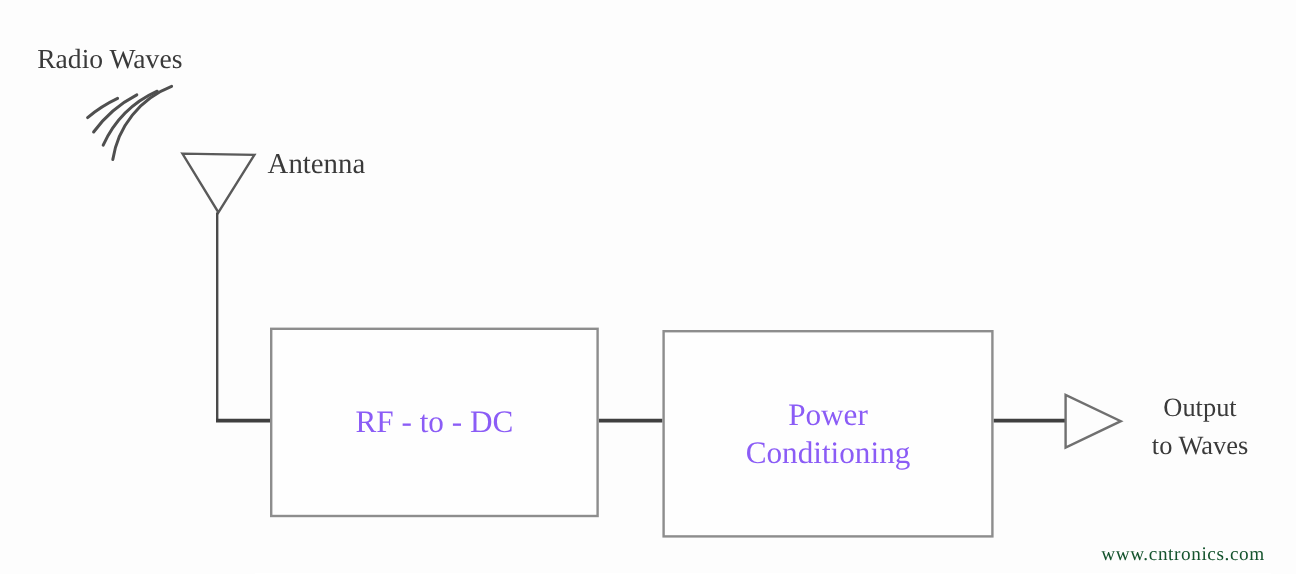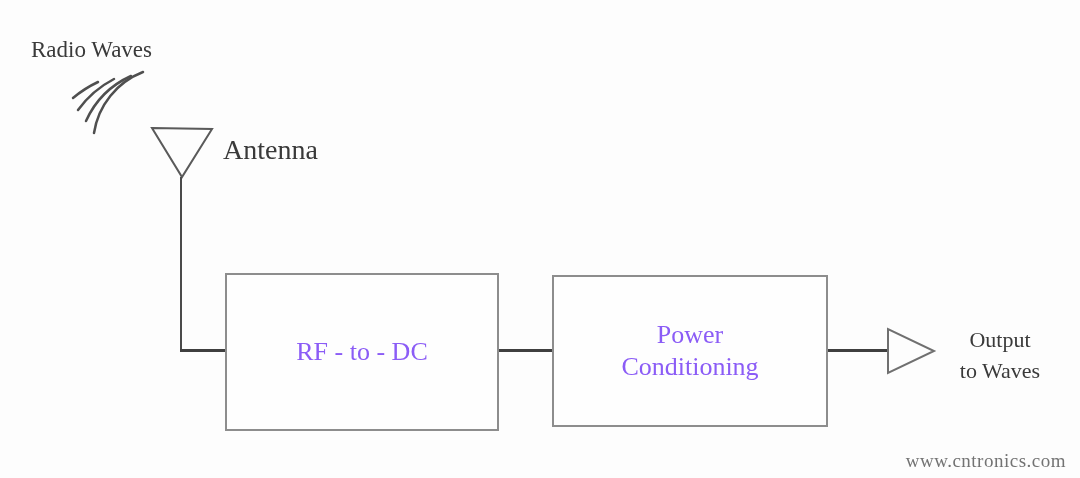--- a/index.html
+++ b/index.html
@@ -19,55 +19,55 @@
   .label {
     position: absolute;
     color: #3a3a3a;
     white-space: nowrap;
   }
   .radio-waves-label {
     left: 31px; top: 37px;
     font-size: 23px;
   }
   .antenna-label {
-    left: 223px; top: 134px;
-    font-size: 28px;
+    left: 223px; top: 124px;
+    font-size: 24px;
   }
   .block {
     position: absolute;
     box-sizing: border-box;
     border: 2px solid #8d8d8d;
     background: #fefefe;
     display: flex;
     flex-direction: column;
     align-items: center;
     justify-content: center;
     text-align: center;
     color: #8b5cf6;
     font-size: 26px;
     line-height: 32px;
   }
   .block-rf { left: 225px; top: 273px; width: 274px; height: 158px; }
-  .block-pc { left: 552px; top: 275px; width: 276px; height: 152px; }
+  .block-pc { left: 552px; top: 275px; width: 276px; height: 173px; }
   .output-label {
     position: absolute;
     left: 938px; top: 324px;
     width: 124px;
     text-align: center;
     color: #3a3a3a;
     font-size: 22px;
     line-height: 31px;
   }
   .output-label span { display: block; }
   .watermark {
     position: absolute;
-    right: 14px; bottom: 6px;
-    font-size: 19px;
+    right: 26px; bottom: 6px;
+    font-size: 16px;
     letter-spacing: 0.5px;
-    color: #737373;
+    color: #14532d;
   }
 </style>
 </head>
 <body>
 
 <div class="canvas">
 
   <svg class="svg-layer" viewBox="0 0 1080 478">
 
     <g fill="none" stroke="#4f4f4f" stroke-width="2.5" stroke-linecap="round">

